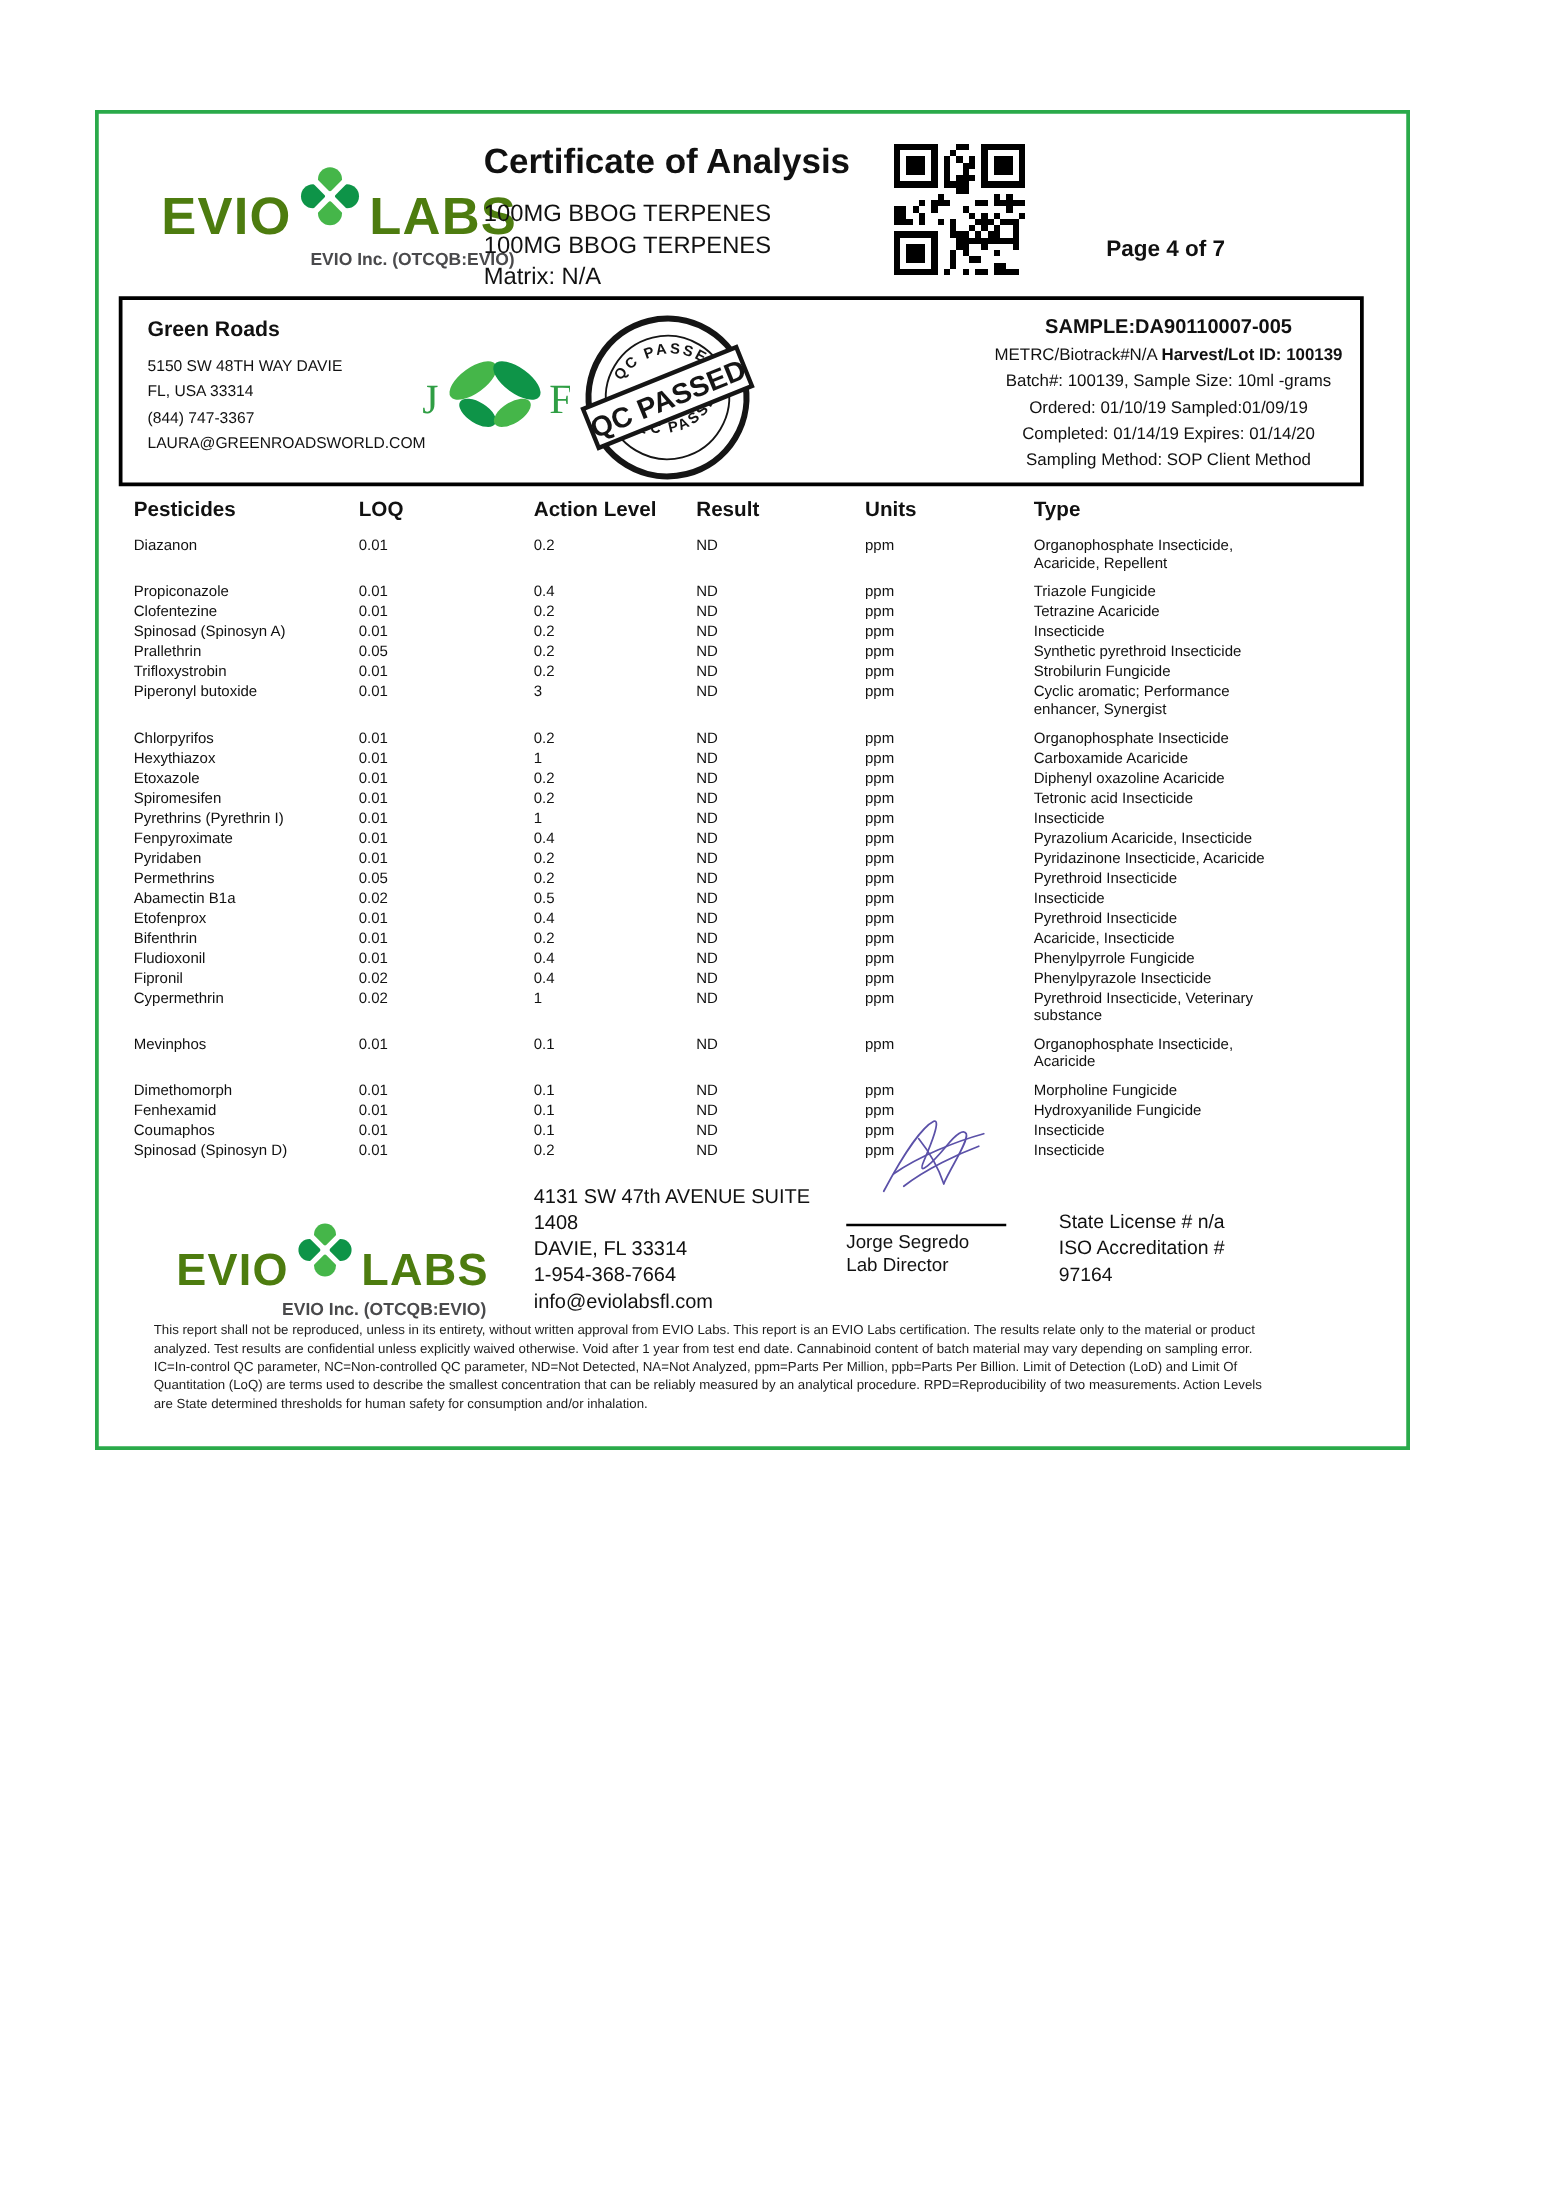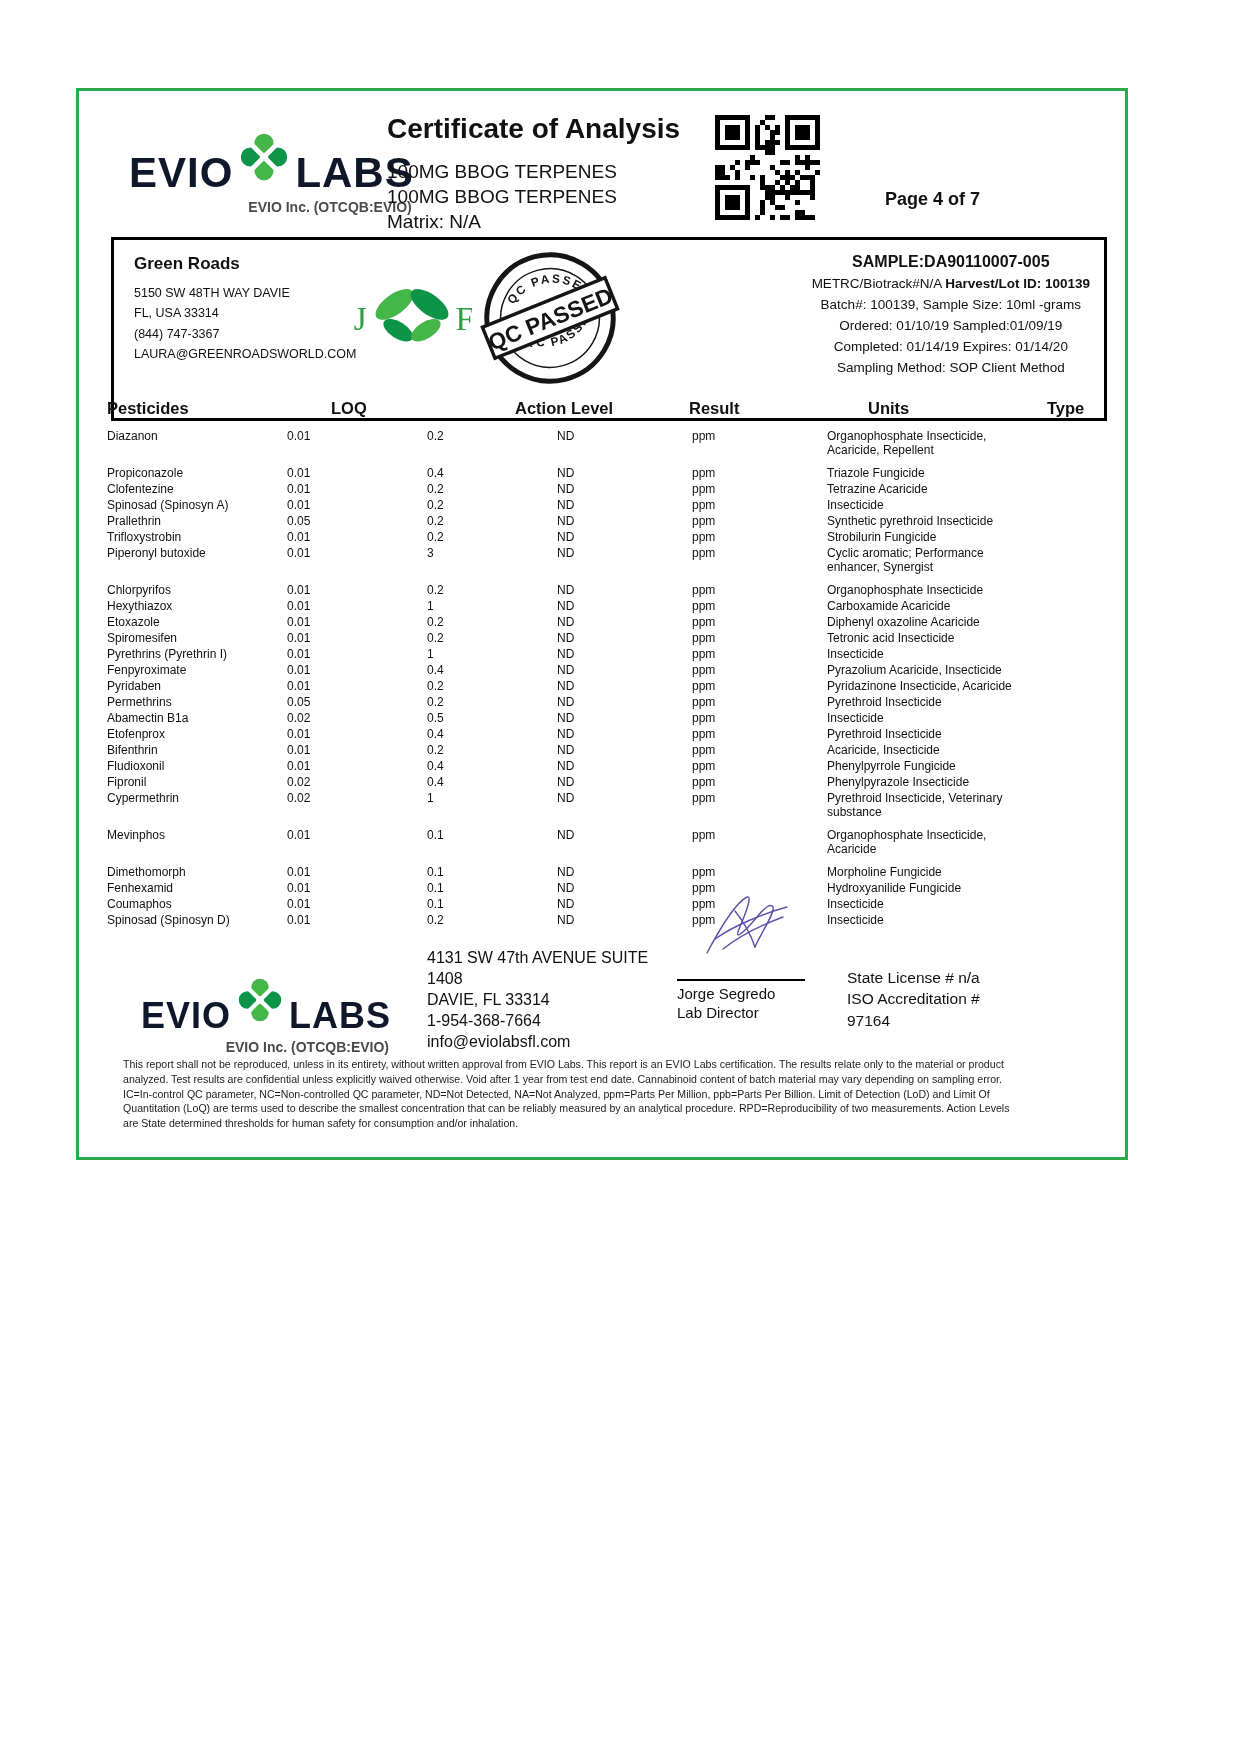--- a/index.html
+++ b/index.html
@@ -9,52 +9,52 @@
     font-family:"Liberation Sans", sans-serif; color:#111;
   }
   .frame {
     position:absolute; left:76px; top:88px; width:1052px; height:1072px;
     border:3px solid #2aaa4a; background:#fff;
   }
   .abs { position:absolute; }
 
   
   .brand-row { display:flex; align-items:center; gap:7px; }
-  .brand-word { font-weight:bold; color:#0f172a; letter-spacing:1px;margin-top:28px; }
+  .brand-word { font-weight:bold; color:#4d7c0f; letter-spacing:1px;margin-top:28px; }
   .brand-lg .brand-word { font-size:42px; }
   .brand-sm .brand-word { font-size:36px; }
   .brand-sub { font-size:14px; font-weight:bold; color:#4a4a4c; text-align:right; margin-top:2px; padding-right:2px; }
 
   
   .title-block { left:308px; top:22px; }
   .doc-title { font-size:28px; font-weight:bold; margin-bottom:16px;text-align:center; }
   .product-line { font-size:19px; margin-top:3px; }
   .hdr-brand { left:50px; top:30px; }
   .qr-box { left:636px; top:24px; width:105px; height:105px; }
   .page-label { left:806px; top:98px; font-size:18px; font-weight:bold; }
 
   
-  .info-box { left:32px; top:146px; width:996px; height:184px; border:3px solid #000; }
+  .info-box { left:16px; top:146px; width:996px; height:152px; border:3px solid #000; }
   .client { left:20px; top:14px; }
   .client-name { font-size:17px; font-weight:bold; margin-bottom:9px; }
   .client-line { font-size:12.5px; line-height:1.62; }
   .bfly { left:238px; top:28px; }
   .stamp { left:362px; top:4px; }
   .sample { right:14px; top:10px; text-align:center; }
   .s-id { font-size:16px; font-weight:bold; line-height:1.5; }
   .s-line { font-size:13.5px; line-height:1.55; }
   .s-line b { font-weight:bold; }
 
   
   .tbl { left:28px; top:308px; width:996px; }
   .t-head, .t-row {
     display:grid;
     grid-template-columns:180px 140px 130px 135px 135px 1fr;
   }
-  .t-head { font-weight:bold; font-size:16.5px; margin-bottom:10px;gap:44px; }
+  .t-head { font-weight:bold; font-size:16.5px; margin-bottom:10px; }
   .t-row { font-size:12px; line-height:14px; padding:1px 0; }
   .t-row > div { padding-right:10px; }
   .c-type { white-space:pre-line; }
   .t-row.gap { margin-bottom:7px; }
 
   
   .ftr-brand { left:62px; top:876px; }
   .ftr-addr { left:348px; top:856px; font-size:16px; line-height:1.32; }
   .sig-art { left:616px; top:798px; }
   .sig-line { left:598px; top:888px; width:128px; border-top:2px solid #000; height:0; }

